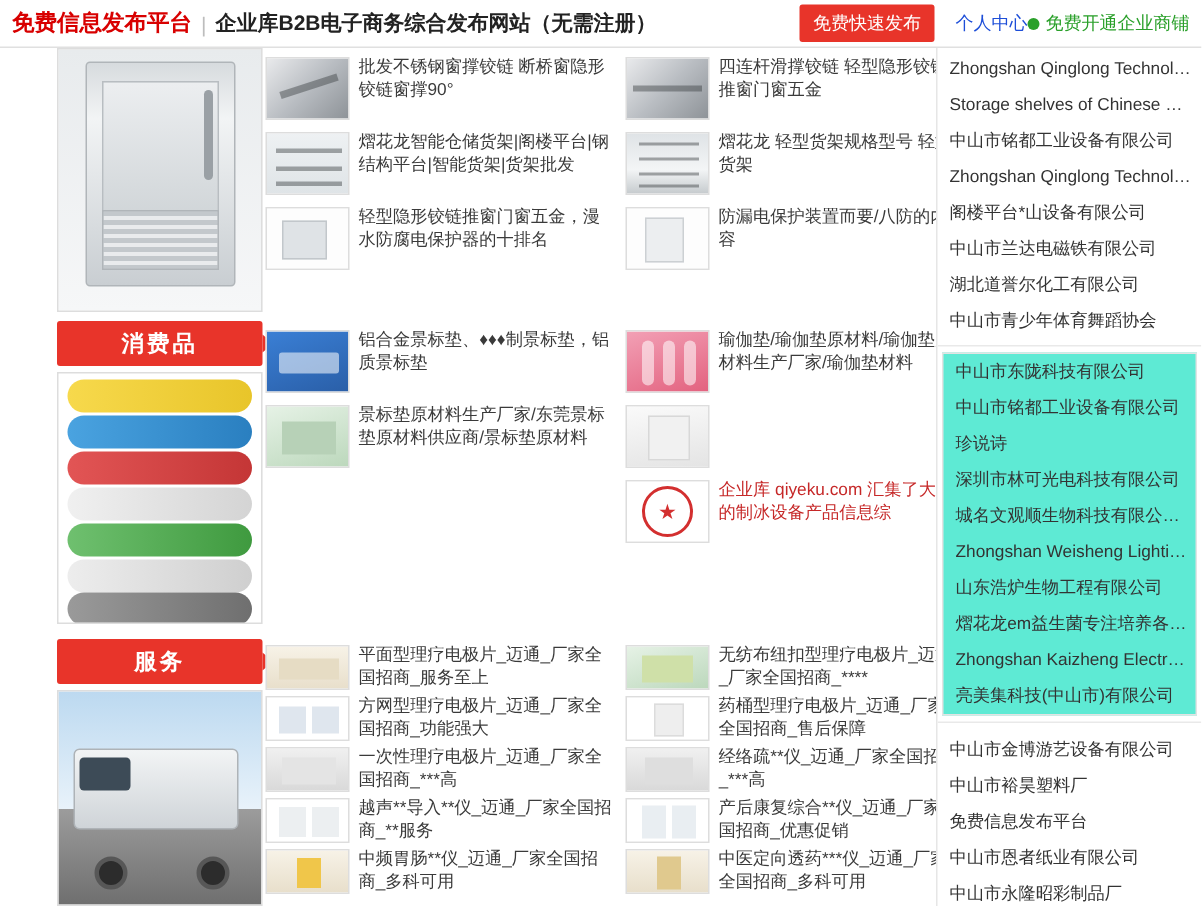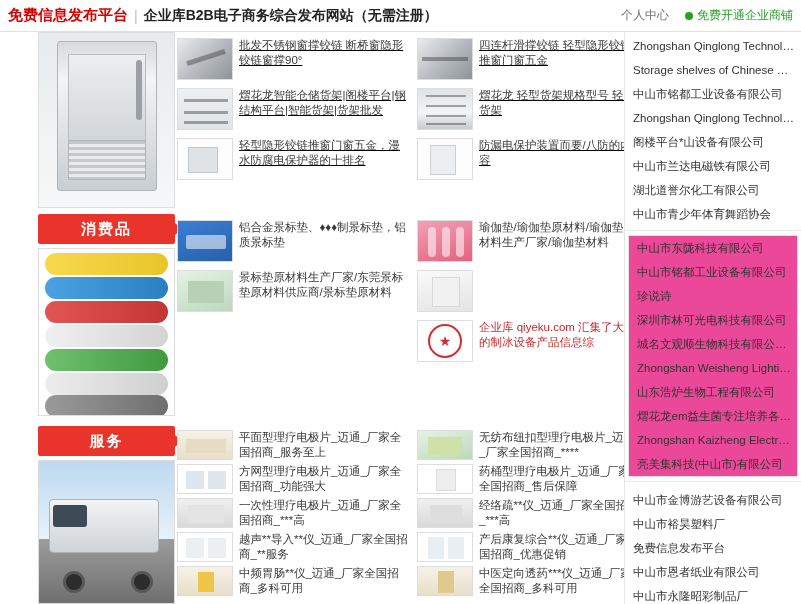--- a/index.html
+++ b/index.html
@@ -22,21 +22,21 @@
     color: #d80000; font-size: 15px; font-weight: bold; letter-spacing: 0px;
     white-space: nowrap;
   }
   .hdr-sep { color: #bdbdbd; font-size: 14px; margin: 0 6px; }
   .hdr-title { color: #222; font-size: 14px; font-weight: bold; white-space: nowrap; }
   .hdr-spacer { flex: 1 1 auto; }
   .hdr-btn {
     background: #e8342a; color: #fff; font-size: 12px; border: 0; border-radius: 2px;
     padding: 4px 9px; white-space: nowrap; cursor: pointer; margin-right: 14px;
   }
-  .hdr-link { color: #737373; font-size: 12px; white-space: nowrap; margin-right: 16px; cursor: pointer; }
+  .hdr-link { color: #1d4ed8; font-size: 12px; white-space: nowrap; margin-right: 0; cursor: pointer; }
   .hdr-link-green { color: #2aa02a; font-size: 12px; white-space: nowrap; cursor: pointer; }
   .hdr-green-dot {
     display: inline-block; width: 8px; height: 8px; border-radius: 50%;
     background: #2aa02a; margin-right: 4px; vertical-align: middle;
   }
 
   
   .content {
     position: absolute; left: 0; top: 32px; width: 801px; height: 572px;
     display: flex; align-items: flex-start;
@@ -84,21 +84,21 @@
   
   .rc-list { padding: 2px 0 0 0; }
   .rc-item {
     font-size: 11.5px; line-height: 14px; color: #333;
     padding: 5px 6px 5px 8px;
     white-space: nowrap; overflow: hidden; text-overflow: ellipsis;
     cursor: pointer;
   }
   .rc-divider { height: 1px; background: #e9e9e9; margin: 4px 0; }
   .rc-box {
-    border: 1px solid #e3e3e3; margin: 2px 3px; background: #ec4899;
+    border: 1px solid #e3e3e3; margin: 2px 3px; background: #5eead4;
   }
 
   
   .art { position: absolute; inset: 0; }
   .art.hinge   { background: linear-gradient(135deg,#e9eaec 0%,#b9bdc2 50%,#8e9398 100%); }
   .art.shelf   { background: linear-gradient(180deg,#dfe3e6 0%,#f3f5f6 60%,#c6cbce 100%); }
   .art.shelf2  { background: linear-gradient(180deg,#eef1f3 0%,#dfe4e7 100%); }
   .art.doc     { background: #fdfdfd; }
   .art.blue    { background: linear-gradient(160deg,#3a7fd5 0%,#2a5fa8 100%); }
   .art.pink    { background: linear-gradient(160deg,#f2a0b5 0%,#e3627f 100%); }
@@ -165,29 +165,30 @@
 </head>
 <body>
 
 <div id="app">
 
   <div class="header">
     <span class="hdr-brand">免费信息发布平台</span>
     <span class="hdr-sep">|</span>
     <span class="hdr-title">企业库B2B电子商务综合发布网站（无需注册）</span>
     <span class="hdr-spacer"></span>
+    <button class="hdr-btn">免费快速发布</button>
     <span class="hdr-link">个人中心</span>
     <span class="hdr-link-green"><span class="hdr-green-dot"></span><span>免费开通企业商铺</span></span>
   </div>
 
   <div class="content">
 
     <div class="left-col">
 
-      <div class="cat-block" style="height:182px;text-decoration:underline;">
+      <div class="cat-block" style="height:182px;">
         <div class="cat-left">
           <div class="cat-img-box" style="left:8px; top:0; height:176px;">
             <div class="freezer-big">
               <div class="freezer-body">
                 <div class="freezer-panel"></div>
                 <div class="freezer-handle"></div>
                 <div class="freezer-grill"></div>
               </div>
             </div>
           </div>

